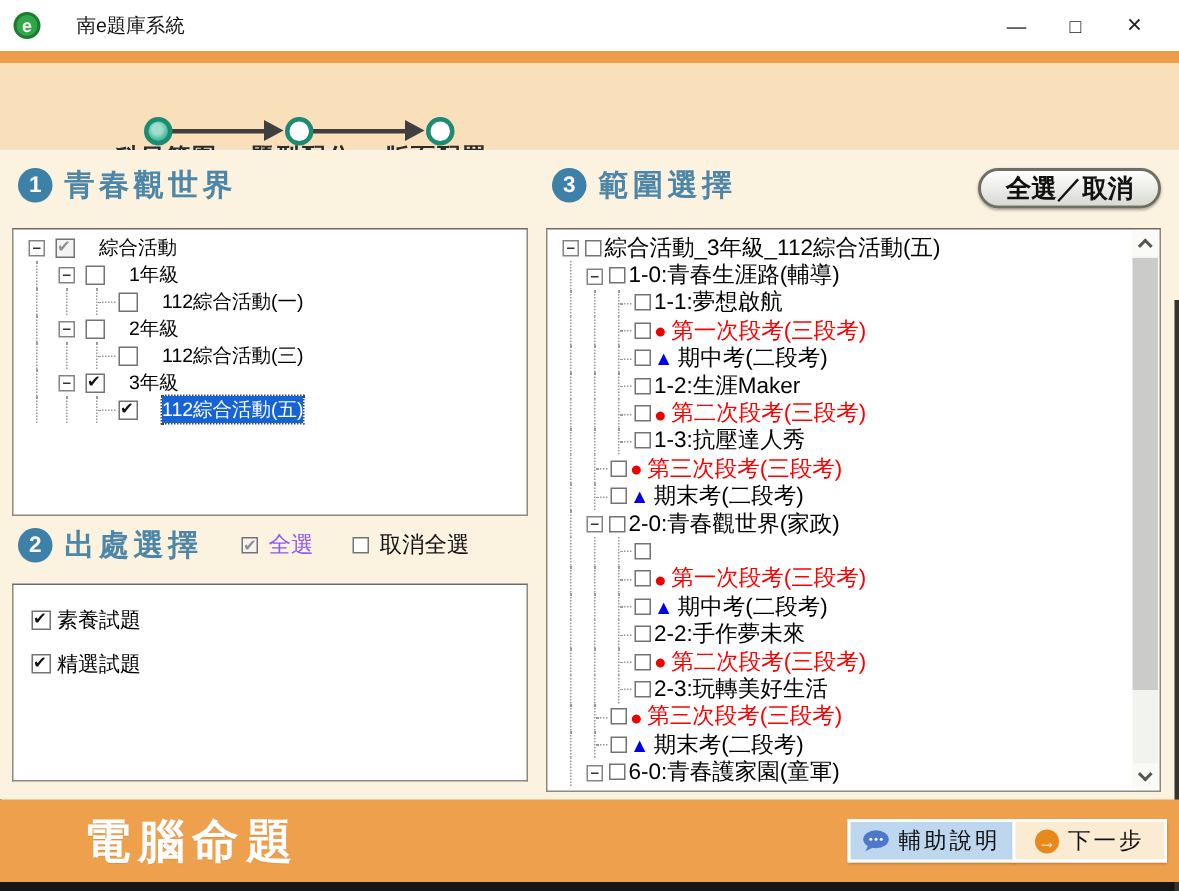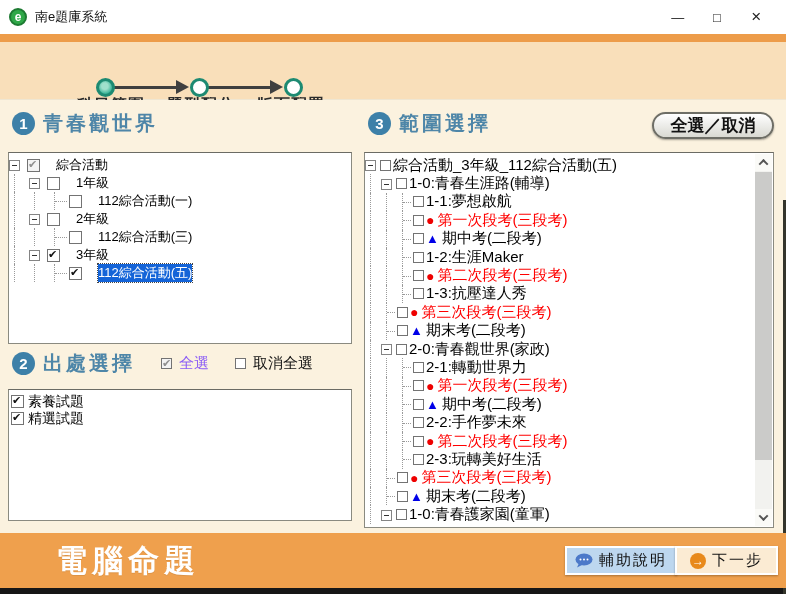--- a/index.html
+++ b/index.html
@@ -5,42 +5,42 @@
   * { margin:0; padding:0; box-sizing:border-box; }
   html,body { width:786px; height:594px; }
   body { font-family:"Liberation Sans", sans-serif; background:#222; }
   .screen { position:relative; width:786px; height:594px; overflow:hidden; background:#FBF2DF;
             box-shadow: inset 0 0 0 1px #3a3a3a; }
 
   
   .titlebar { position:relative; height:34px; background:#ffffff; display:flex; align-items:center; padding-left:9px; }
   .app-icon { width:18px; height:18px; border-radius:50%; background:#2FA848; border:2px solid #1d7a32;
               color:#fff; font-weight:bold; font-size:12px; line-height:14px; text-align:center; }
-  .app-title { margin-left:8px; font-size:13px; color:#111; }
+  .app-title { margin-left:24px; font-size:13px; color:#111; }
   .win-controls { position:absolute; right:10px; top:0; height:34px; width:118px; display:flex; }
   .win-btn { flex:1; display:flex; align-items:center; justify-content:center; font-size:13px; color:#222; cursor:default; }
   .win-btn.close { font-size:17px; }
 
   
   .stripe { height:8px; background:#ED9C4A; }
   .steps { position:relative; height:58px; background:#F9DFBA; border-bottom:1px solid #efe6d2; }
   .step-label { position:absolute; top:9px; font-size:16px; font-weight:bold; color:#2b2b2b; letter-spacing:1px;margin-top:44px; }
   .step-dot { position:absolute; top:36px; width:19px; height:19px; border-radius:50%; background:#fff; border:3px solid #1D8A72; }
   .step-dot.active { background:radial-gradient(circle at 45% 40%, #9fe0cc 0 30%, #2FAF92 75%); }
   .arrow-line { position:absolute; top:44px; height:3px; background:#3f3f3f; }
   .arrow-head { position:absolute; top:38px; width:0; height:0; border-left:13px solid #3f3f3f;
                 border-top:7px solid transparent; border-bottom:7px solid transparent; }
 
   
   .main { position:relative; height:433px; background:#FBF2DF; }
   .panel-header { position:absolute; display:flex; align-items:center; }
   .num-circle { width:23px; height:23px; border-radius:50%; background:#3D80A8; color:#fff; font-weight:bold;
                 font-size:15px; display:flex; align-items:center; justify-content:center; }
   .panel-title { margin-left:8px; font-size:20px; font-weight:bold; color:#4E86A8; letter-spacing:3px; }
-  .box { position:absolute; background:#fff; border:1px solid #8a8a80; border-top-color:#6b6b64; padding:3px 0; overflow:hidden; }
+  .box { position:absolute; background:#fff; border:1px solid #8a8a80; border-top-color:#6b6b64; padding:3px 10px; overflow:hidden; }
 
   
   .trow { display:flex; align-items:center; white-space:nowrap; }
   .t1 .trow { height:18px; font-size:13px; }
   .t3 .trow { height:18.4px; font-size:15px; }
   .guide, .stub, .nodecell { position:relative; flex:none; align-self:stretch; }
   .t1 .guide, .t1 .stub { width:20px; } .t1 .nodecell { width:18px; }
   .t3 .guide, .t3 .stub { width:16px; } .t3 .nodecell { width:15px; }
   .guide::before, .stub::before { content:""; position:absolute; left:5px; top:0; bottom:0; border-left:1px dotted #9a9a9a; }
   .stub::after { content:""; position:absolute; left:6px; right:2px; top:50%; border-top:1px dotted #9a9a9a; }
@@ -60,21 +60,21 @@
   .t1 .tlabel { margin-left:16px; }
   .t3 .tlabel { margin-left:2px; }
   .tlabel.red { color:#FF0000; }
   .tlabel.blue { color:#000000; }
   .tlabel.selected { background:#1464D8; color:#fff; outline:1px dotted #444; }
 
   
   .hdr-check { display:flex; align-items:center; margin-left:26px; font-size:15px; }
   .hdr-check .lab { margin-left:7px; color:#111; }
   .hdr-check.disabled .lab { color:#8b5cf6; }
-  .lrow { display:flex; align-items:center; height:17px; font-size:14px; padding-left:2px; }
+  .lrow { display:flex; align-items:center; height:17px; font-size:14px; padding-left:2px;margin-top:12px; }
   .lrow .lab { margin-left:4px; color:#000; }
 
   
   .pill-btn { position:absolute; left:652px; top:12px; width:122px; height:27px; border-radius:14px;
               background:linear-gradient(#ffffff,#d9d9d2); border:2px solid #6e6e66; box-shadow:0 1px 2px rgba(0,0,0,.35);
               font-size:17px; font-weight:600; color:#111; display:flex; align-items:center; justify-content:center; }
 
   
   .sbar { position:absolute; top:1px; right:1px; bottom:1px; width:17px; background:#F2F2EF; }
   .sbtn { position:absolute; left:0; width:17px; height:17px; background:#FAFAF7; display:flex; align-items:center; justify-content:center; }
@@ -299,21 +299,20 @@
               <span class="expander"></span>
             </span>
             <span class="cbx"></span>
             <span class="tlabel">2-0:青春觀世界(家政)</span>
           </div>
           <div class="trow">
             <span class="guide"></span>
             <span class="guide"></span>
             <span class="stub"></span>
             <span class="cbx"></span>
-            <span class="tlabel">2-1:轉動世界力</span>
           </div>
           <div class="trow">
             <span class="guide"></span>
             <span class="guide"></span>
             <span class="stub"></span>
             <span class="cbx"></span>
             <span class="marker dot">●</span>
             <span class="tlabel red">第一次段考(三段考)</span>
           </div>
           <div class="trow">
@@ -359,21 +358,21 @@
             <span class="cbx"></span>
             <span class="marker tri">▲</span>
             <span class="tlabel blue">期末考(二段考)</span>
           </div>
           <div class="trow">
             <span class="guide"></span>
             <span class="nodecell">
               <span class="expander"></span>
             </span>
             <span class="cbx"></span>
-            <span class="tlabel">1-0:青春護家園(童軍)</span>
+            <span class="tlabel">6-0:青春護家園(童軍)</span>
           </div>
         </div>
       <div class="sbar">
         <div class="sbtn up">
             <span class="chev up"></span>
           </div>
         <div class="sthumb"></div>
         <div class="sbtn down">
             <span class="chev down"></span>
           </div>

